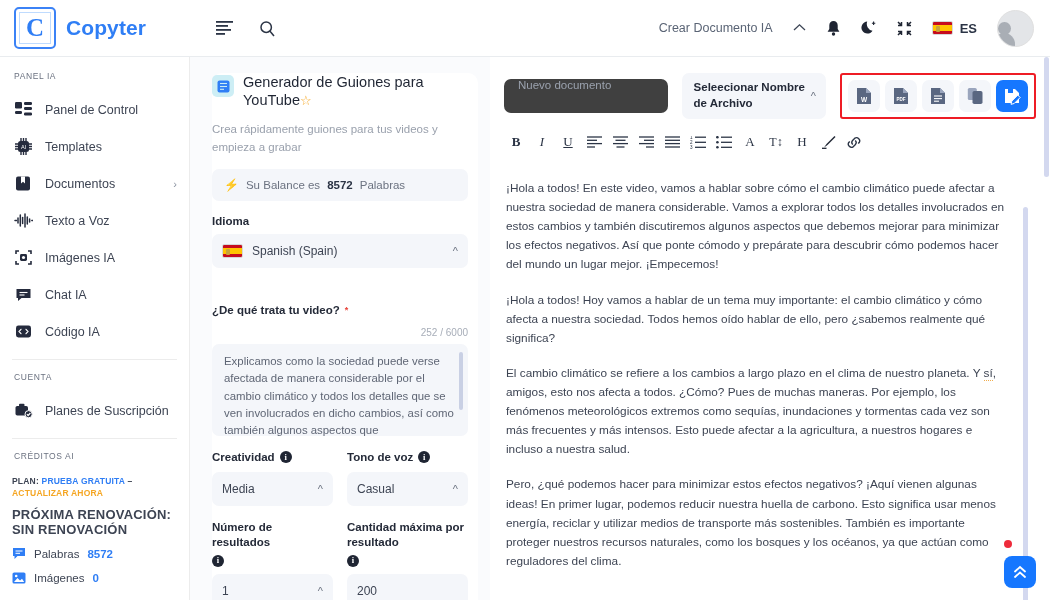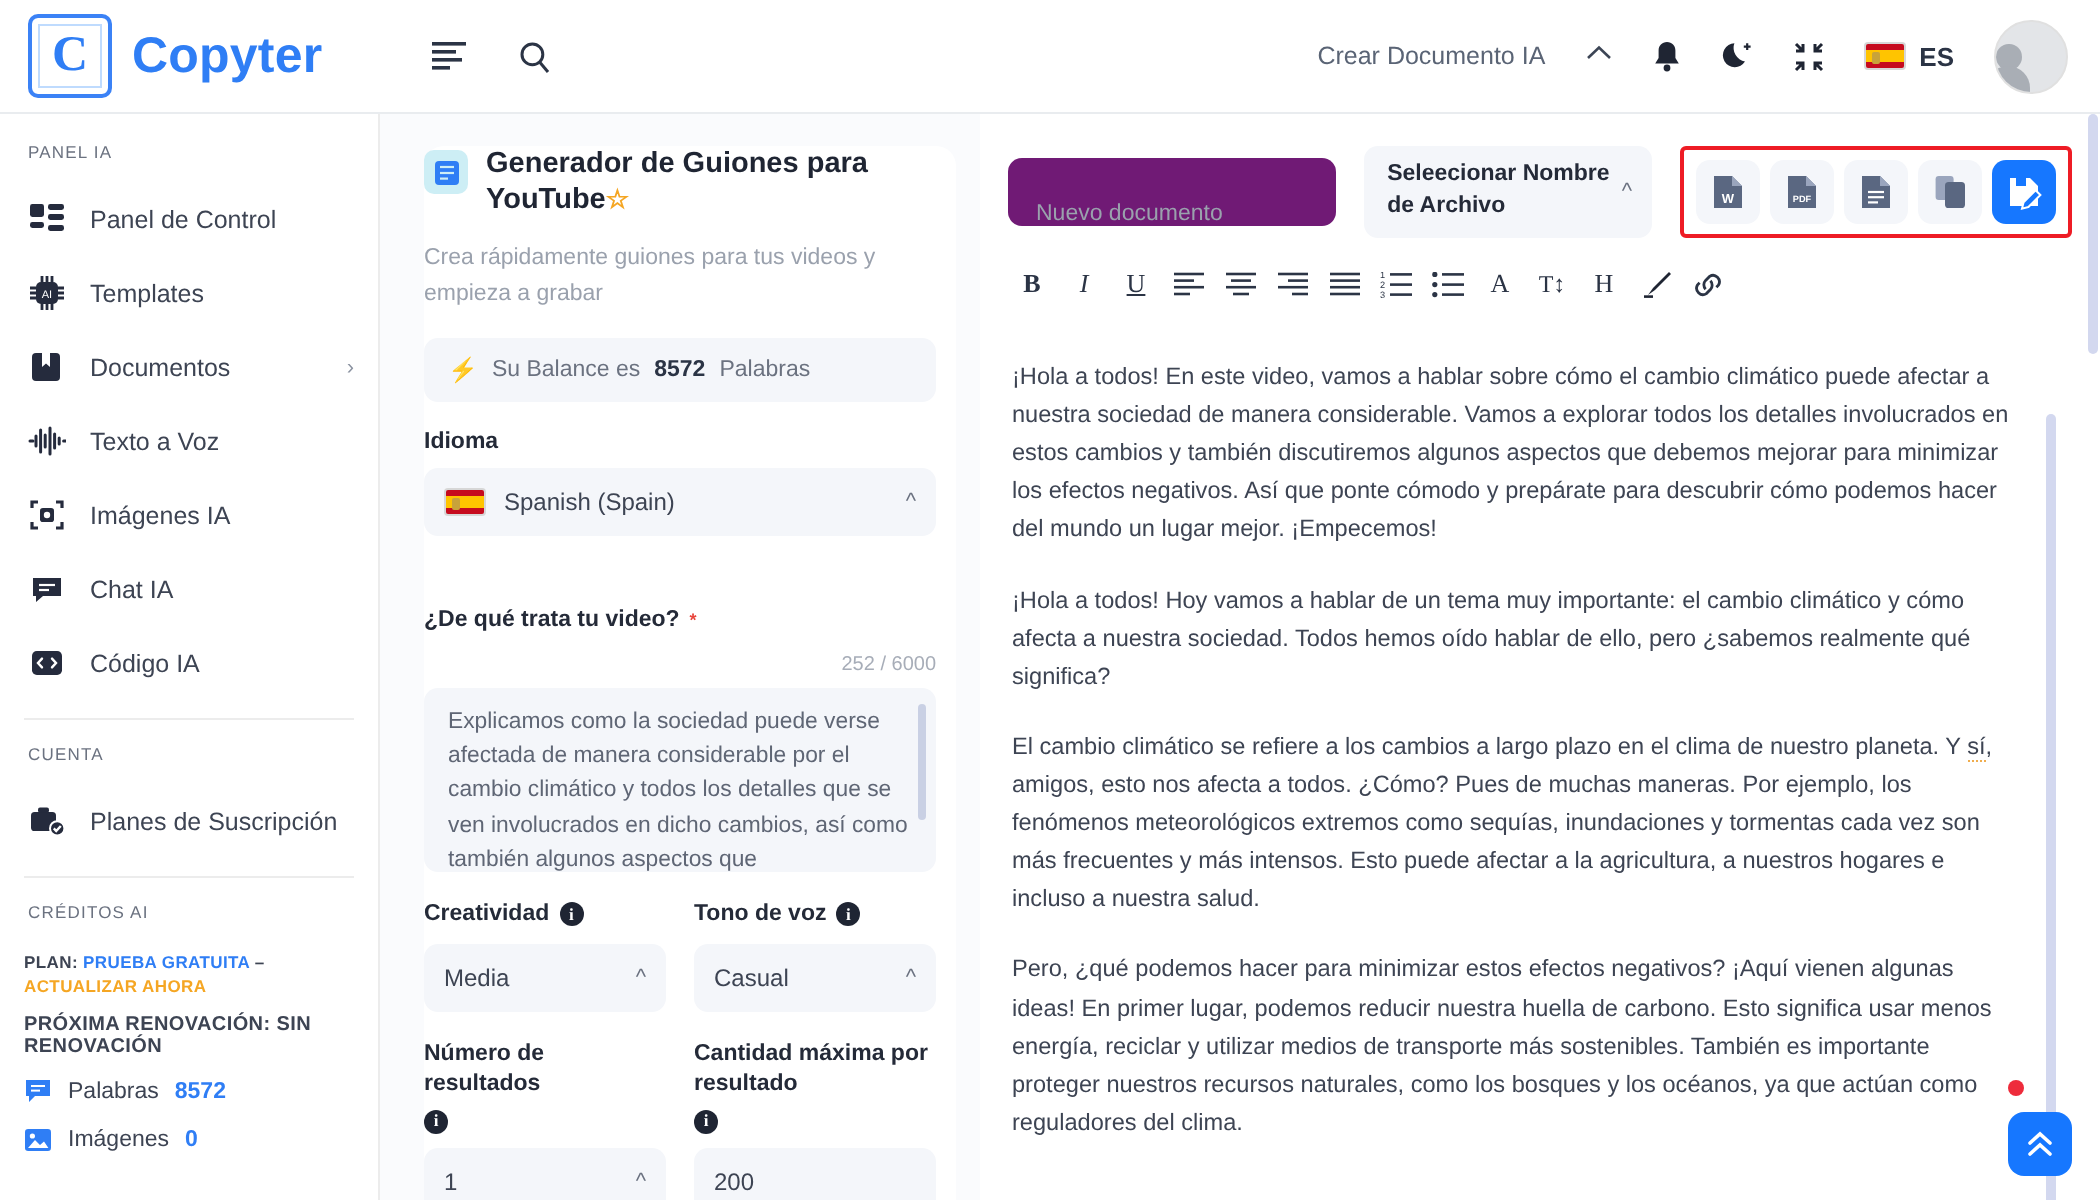--- a/index.html
+++ b/index.html
@@ -16,21 +16,21 @@
     border-bottom: 1px solid #e9ecef;
     display: flex; align-items: center; position: relative; z-index: 5;
   }
   .brand { width: 190px; display: flex; align-items: center; gap: 10px; padding-left: 14px; }
   .logo-box {
     width: 42px; height: 42px; border: 2px solid #3b82f6; border-radius: 5px;
     display: flex; align-items: center; justify-content: center;
     box-shadow: inset 0 0 0 3px #fff, inset 0 0 0 4px #bfdbfe;
   }
   .logo-letter { font-size: 25px; font-weight: 700; color: #2f7ef5; font-family: "Liberation Serif", serif; }
-  .brand-name { font-size: 25px; font-weight: 700; color: #2f7ef5; letter-spacing: .1px; }
+  .brand-name { font-size: 21px; font-weight: 700; color: #2f7ef5; letter-spacing: .1px; }
 
   .topbar-left-icons { display: flex; align-items: center; gap: 26px; padding-left: 26px; }
   .tb-icon { color: #2b3445; cursor: pointer; display: flex; align-items: center; }
 
   .topbar-right { margin-left: auto; display: flex; align-items: center; gap: 20px; padding-right: 16px; }
   .create-doc { font-size: 12.5px; color: #5a6475; cursor: pointer; }
   .chev-up { font-size: 11px; color: #3c4555; cursor: pointer; }
   .lang { display: flex; align-items: center; gap: 7px; cursor: pointer; }
   .flag {
     width: 21px; height: 14px; border-radius: 2px; overflow: hidden;
@@ -65,35 +65,35 @@
   }
   .side-ico { width: 19px; height: 19px; flex: 0 0 19px; color: #252b3d; display:flex; align-items:center; justify-content:center; }
   .side-label { font-size: 12.5px; color: #3d4453; }
   .side-caret { margin-left: auto; font-size: 11px; color: #8b93a1; }
   .side-div { height: 1px; background: #ececec; margin: 9px 12px 12px 12px; }
 
   .credits { padding: 0 12px; }
   .plan-line { font-size: 8.5px; font-weight: 700; letter-spacing: .2px; color: #3d4453; line-height: 1.45; margin-top: 4px; }
   .plan-line .plan-val { color: #2f7ef5; }
   .plan-line .plan-upd { color: #f5a623; }
-  .renew-line { font-size: 10px; font-weight: 700; color: #3d4453; letter-spacing: .2px; margin-top: 7px; }
+  .renew-line { font-size: 13px; font-weight: 700; color: #3d4453; letter-spacing: .2px; margin-top: 7px; }
   .credit-row { display: flex; align-items: center; gap: 8px; margin-top: 10px; }
   .credit-ico { width: 14px; height: 14px; color: #2f7ef5; display:flex; align-items:center; justify-content:center; }
   .credit-name { font-size: 11.5px; color: #3d4453; }
   .credit-val { font-size: 11.5px; color: #2f7ef5; font-weight: 600; }
 
   
   .panel-wrap { flex: 0 0 300px; background: #fafbfd; padding: 16px 12px 0 22px; overflow: hidden; }
   .form-card { background: #fff; border-radius: 10px; padding: 0 10px 0 0; }
   .tpl-head { display: flex; gap: 9px; align-items: flex-start; }
   .tpl-ico {
     width: 22px; height: 22px; flex: 0 0 22px; background: #cdeef5; border-radius: 5px;
     display: flex; align-items: center; justify-content: center; color: #2f7ef5; margin-top: 2px;
   }
-  .tpl-title { font-size: 14.5px; font-weight: 700; color: #1f2533; line-height: 1.25; position: relative; }
+  .tpl-title { font-size: 14.5px; font-weight: 400; color: #1f2533; line-height: 1.25; position: relative; }
   .star { color: #f5a623; font-size: 13px; }
   .tpl-sub { font-size: 11.5px; color: #9aa1ad; line-height: 1.5; margin: 12px 0 0 0; }
   .balance {
     margin-top: 13px; background: #f4f6fa; border-radius: 7px; padding: 9px 12px;
     font-size: 11.5px; color: #6b7280; display: flex; align-items: center; gap: 7px;
   }
   .bolt { color: #2f7ef5; font-size: 12px; }
   .balance b { color: #2b3445; }
 
   .field-label { font-size: 11.5px; font-weight: 700; color: #242a38; margin: 14px 0 7px 0; display:flex; align-items:center; gap:5px;}
@@ -124,21 +124,21 @@
   .btn-generate {
     margin: 22px auto 0 auto; width: 148px; height: 34px; background: #1677ff; color: #fff;
     border: none; border-radius: 17px; font-size: 11.5px; font-weight: 700; letter-spacing: .4px;
     display: block; cursor: pointer; font-family: "Liberation Sans", sans-serif;
   }
 
   
   .editor-wrap { flex: 1; background: #fff; display: flex; flex-direction: column; min-width: 0; position: relative; }
   .ed-top { display: flex; align-items: center; gap: 14px; padding: 16px 14px 8px 14px; position: relative; }
   .doc-name {
-    background: #701a75; border-radius: 7px; height: 34px; width: 172px; display: flex; align-items: flex-end;
+    background: #404040; border-radius: 7px; height: 34px; width: 172px; display: flex; align-items: flex-start;
     padding: 0 14px; font-size: 11.5px; color: #9aa1ad; cursor: text;
   }
   .file-sel {
     background: #f4f6fa; border-radius: 7px; min-height: 46px; width: 152px; display: flex; align-items: center;
     padding: 6px 10px 6px 12px; font-size: 11.5px; color: #242a38; font-weight: 700; line-height: 1.35; cursor: pointer;
   }
   .file-sel .car { margin-left: auto; font-size: 11px; color: #6b7280; font-weight: 400; padding-left: 4px; }
 
   .export-group {
     margin-left: auto; display: flex; align-items: center; gap: 5px;

